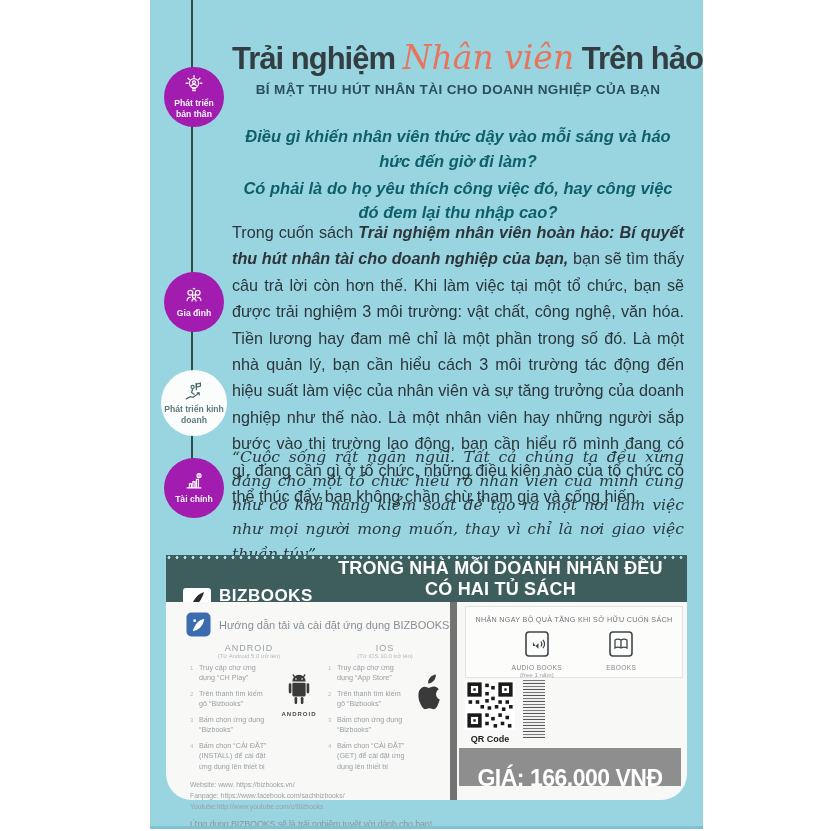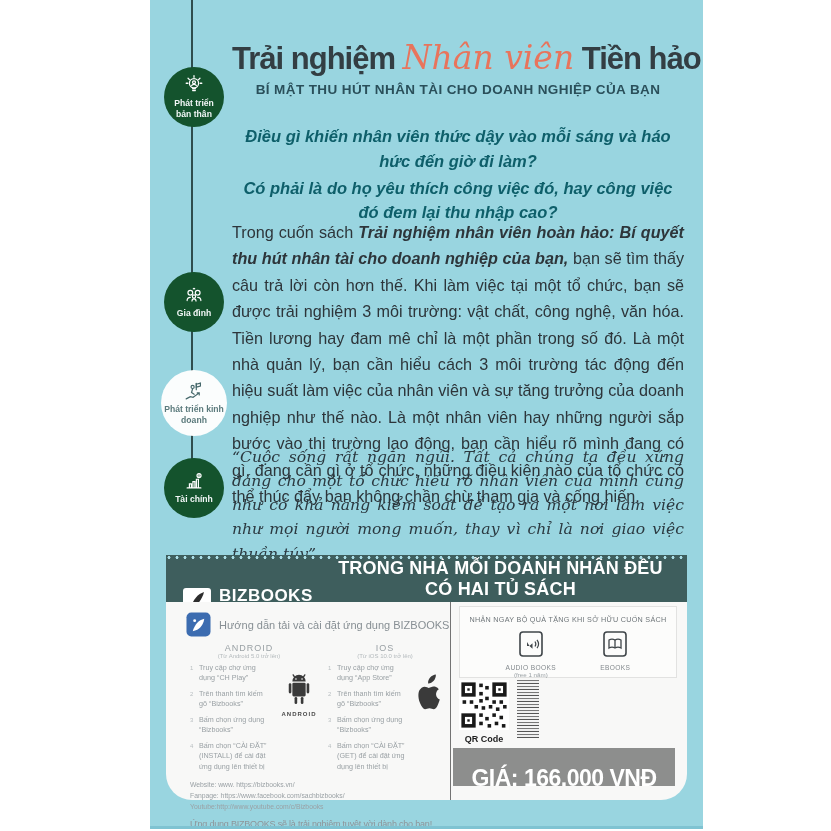--- a/index.html
+++ b/index.html
@@ -3,21 +3,21 @@
 <meta charset="utf-8">
 <style>
   html,body{margin:0;padding:0;background:#fff;width:831px;height:831px;overflow:hidden;
     font-family:"Liberation Sans",sans-serif;}
   .page{position:relative;width:831px;height:831px;background:#fff;}
   .cover{position:absolute;left:150px;top:0;width:553px;height:829px;background:#99d5e0;}
   .cover::after{content:"";position:absolute;left:0;bottom:0;width:100%;height:3px;background:#7fc3d2;}
 
   
   .timeline{position:absolute;left:41px;top:0;width:2px;height:492px;background:#2f4d4e;}
-  .badge{position:absolute;width:60px;height:60px;border-radius:50%;background:#14532d;
+  .badge{position:absolute;width:60px;height:60px;border-radius:50%;background:#a21caf;
     display:flex;flex-direction:column;align-items:center;justify-content:center;text-align:center;z-index:2;}
   .badge .blabel{color:#f2f7f7;font-size:8.6px;line-height:1.2;font-weight:bold;padding:0 3px;}
   .badge svg{width:22px;height:22px;margin-bottom:1px;}
   .badge.light{background:#fbfdfd;width:66px;height:66px;}
   .badge.light .blabel{color:#5b7a7c;}
 
   
   .main{position:absolute;left:82px;top:0;width:452px;}
   .title-block{position:absolute;top:38px;width:100%;text-align:center;}
   h1{margin:0;font-size:31px;font-weight:bold;letter-spacing:-1px;color:#333e43;white-space:nowrap;}
@@ -64,21 +64,21 @@
     color:#9aa1a5;margin-bottom:5px;padding-left:9px;}
   ol.steps li::before{content:counter(s);position:absolute;left:0;top:1px;font-size:6px;color:#b9bfc2;}
   .droid{position:absolute;left:98px;top:28px;width:42px;text-align:center;}
   .droid svg{width:34px;height:36px;}
   .droidword{font-size:6px;color:#4a4a4a;letter-spacing:1px;font-weight:bold;}
   .applelogo{position:absolute;left:88px;top:26px;}
   .applelogo svg{width:40px;height:46px;}
   .links{margin:2px 0 0 10px;font-size:6.8px;color:#9aa1a5;line-height:1.65;}
   .closing{margin:6px 0 0 10px;font-size:9px;letter-spacing:-.2px;color:#8d9499;}
 
-  .panel-right{position:absolute;left:284px;top:0;width:237px;height:198px;border-left:1px solid #737373;}
+  .panel-right{position:absolute;left:284px;top:0;width:237px;height:198px;border-left:7px solid #737373;}
   .giftbox{position:absolute;left:8px;top:4px;width:216px;height:70px;border:1px solid #e2e2e1;background:#fcfcfb;}
   .gifttitle{text-align:center;font-size:7.2px;letter-spacing:.3px;color:#6e7579;margin-top:8px;}
   .giftrow{display:flex;justify-content:center;gap:44px;margin-top:6px;}
   .giftitem{text-align:center;}
   .giftitem svg{width:26px;height:28px;}
   .giftlabel{font-size:6.6px;color:#83898d;letter-spacing:.4px;margin-top:2px;}
   .giftsub{font-size:6.2px;color:#9aa1a5;}
   .purchase{position:absolute;left:4px;top:78px;width:226px;height:64px;display:flex;align-items:flex-start;}
   .qrwrap{width:58px;text-align:center;}
   .qrwrap svg{width:50px;height:50px;background:#fff;}
@@ -136,21 +136,21 @@
       <svg viewBox="0 0 24 24" fill="none" stroke="#fff" stroke-width="1.3" stroke-linecap="round">
         <path d="M4.5 18.5h15M7 18v-4h2.2v4M10.8 18v-6.5H13V18M14.6 18v-9h2.2v9"></path>
         <circle cx="17.5" cy="5" r="2.2"></circle>
           <path d="M17.5 3.8v2.4"></path>
       </svg>
       <div class="blabel">Tài chính</div>
     </div>
 
     <div class="main">
       <div class="title-block">
-        <h1><span>Trải nghiệm</span> <span class="script">Nhân viên</span> <span>Tiền hảo</span></h1>
+        <h1><span>Trải nghiệm</span> <span class="script">Nhân viên</span> <span>Trên hảo</span></h1>
         <div class="subtitle">BÍ MẬT THU HÚT NHÂN TÀI CHO DOANH NGHIỆP CỦA BẠN</div>
       </div>
 
       <div class="intro">
         <p>Điều gì khiến nhân viên thức dậy vào mỗi sáng và háo hức đến giờ đi làm?</p>
         <p>Có phải là do họ yêu thích công việc đó, hay công việc đó đem lại thu nhập cao?</p>
       </div>
 
       <div class="bodytext"><span>Trong cuốn sách </span><span class="booktitle">Trải nghiệm nhân viên hoàn hảo: Bí quyết thu hút nhân tài cho doanh nghiệp của bạn,</span><span> bạn sẽ tìm thấy câu trả lời còn hơn thế. Khi làm việc tại một tổ chức, bạn sẽ được trải nghiệm 3 môi trường: vật chất, công nghệ, văn hóa. Tiền lương hay đam mê chỉ là một phần trong số đó. Là một nhà quản lý, bạn cần hiểu cách 3 môi trường tác động đến hiệu suất làm việc của nhân viên và sự tăng trưởng của doanh nghiệp như thế nào. Là một nhân viên hay những người sắp bước vào thị trường lao động, bạn cần hiểu rõ mình đang có gì, đang cần gì ở tổ chức, những điều kiện nào của tổ chức có thể thúc đẩy bạn không chần chừ tham gia và cống hiến.</span></div>
 

